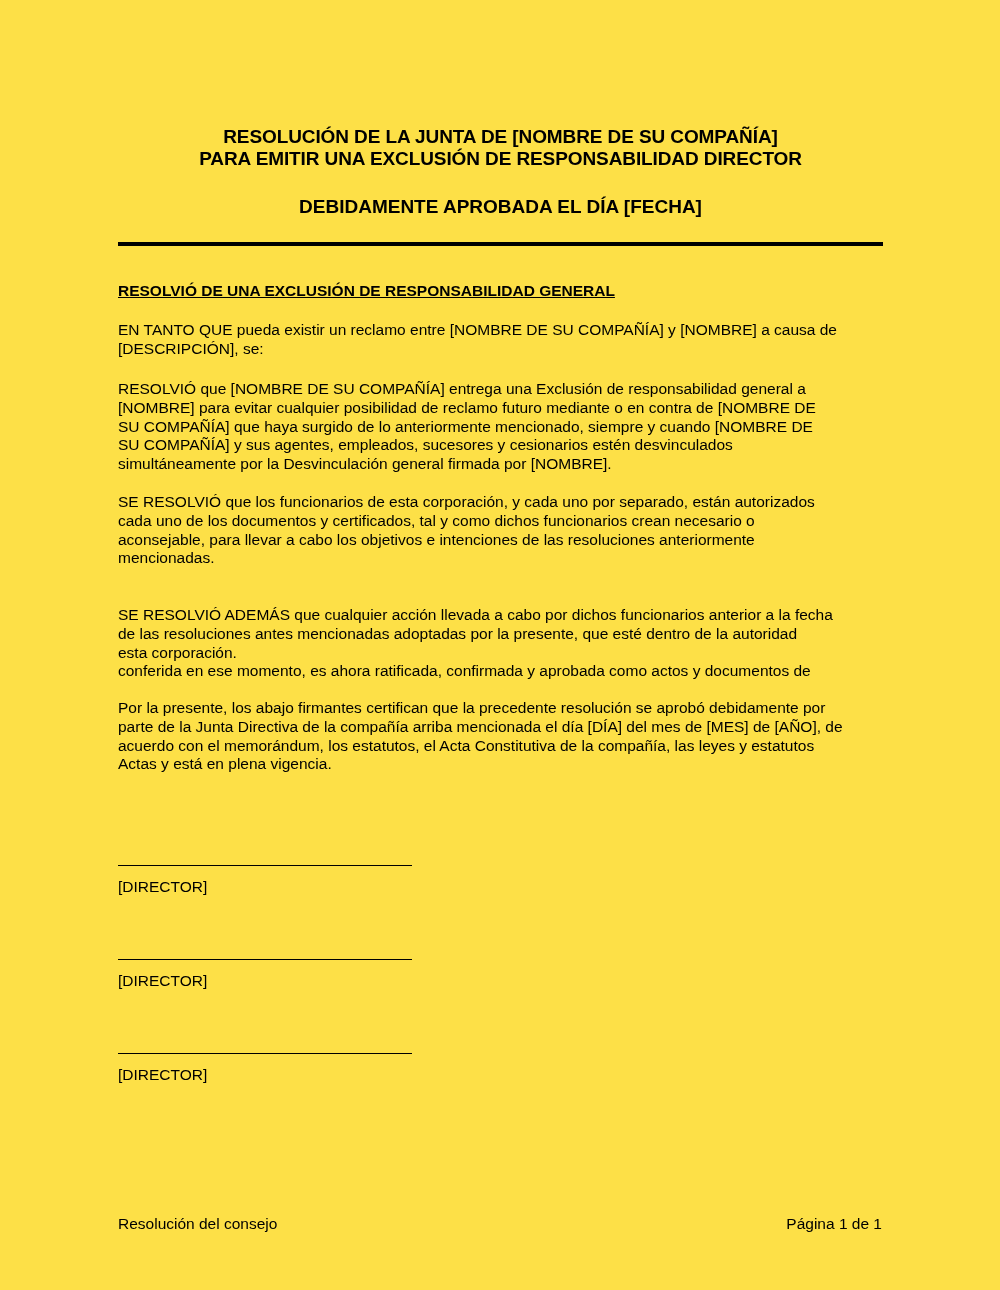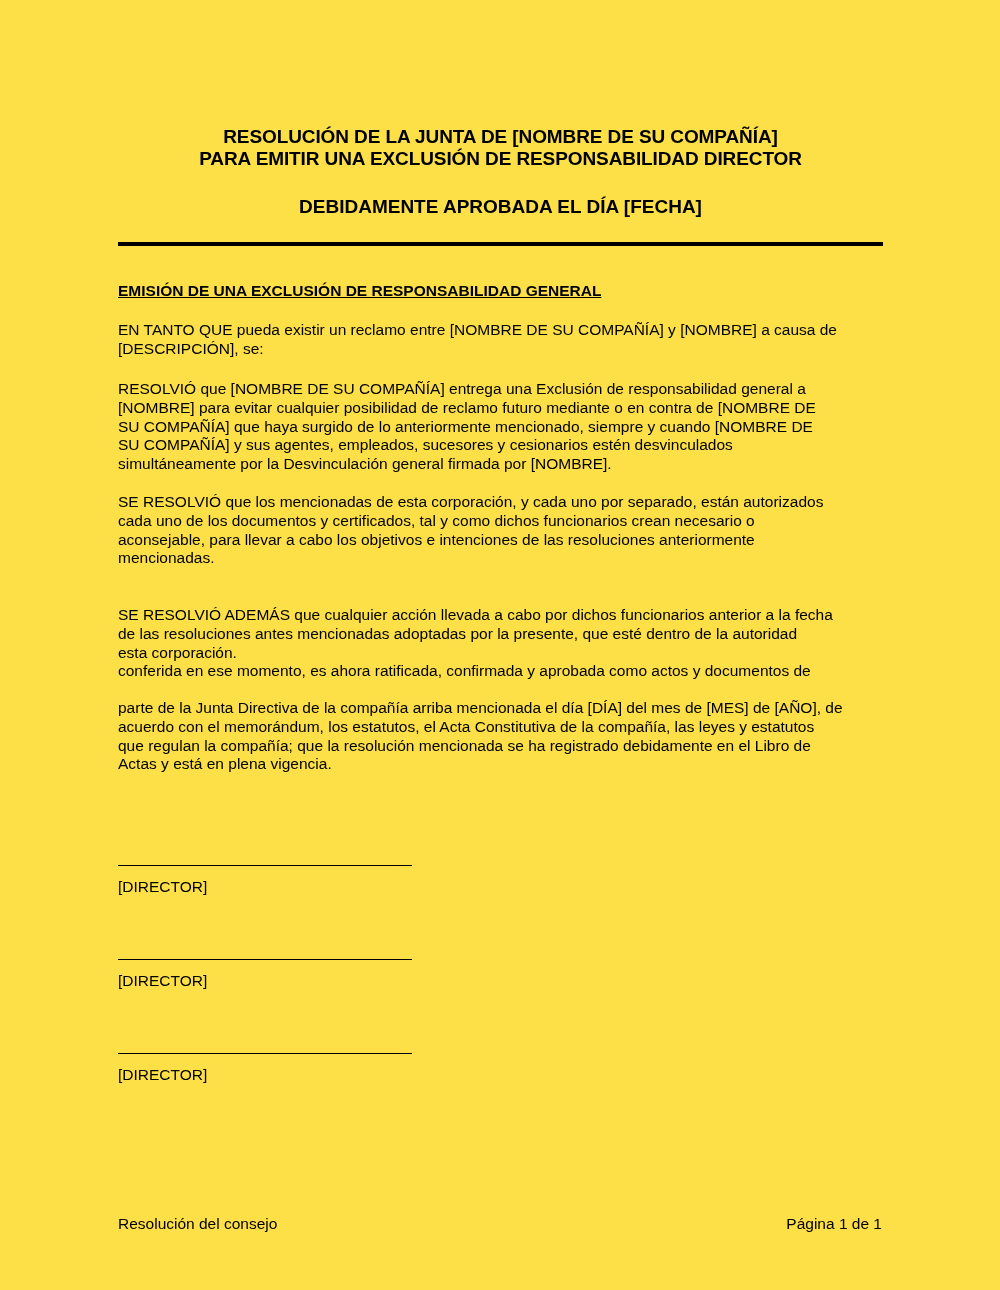--- a/index.html
+++ b/index.html
@@ -29,53 +29,53 @@
 
   <div class="title-block">
     <span class="title-line">RESOLUCIÓN DE LA JUNTA DE [NOMBRE DE SU COMPAÑÍA]</span>
     <span class="title-line">PARA EMITIR UNA EXCLUSIÓN DE RESPONSABILIDAD DIRECTOR</span>
   </div>
 
   <div class="subtitle">DEBIDAMENTE APROBADA EL DÍA [FECHA]</div>
 
   <div class="rule"></div>
 
-  <div class="section-heading">EMISIÓN DE UNA EXCLUSIÓN DE RESPONSABILIDAD GENERAL</div>
+  <div class="section-heading">RESOLVIÓ DE UNA EXCLUSIÓN DE RESPONSABILIDAD GENERAL</div>
 
   <div class="para" style="top:321px;">
     <span class="ln">EN TANTO QUE pueda existir un reclamo entre [NOMBRE DE SU COMPAÑÍA] y [NOMBRE] a causa de</span>
     <span class="ln">[DESCRIPCIÓN], se:</span>
   </div>
 
   <div class="para" style="top:380px;">
     <span class="ln">RESOLVIÓ que [NOMBRE DE SU COMPAÑÍA] entrega una Exclusión de responsabilidad general a</span>
     <span class="ln">[NOMBRE] para evitar cualquier posibilidad de reclamo futuro mediante o en contra de [NOMBRE DE</span>
     <span class="ln">SU COMPAÑÍA] que haya surgido de lo anteriormente mencionado, siempre y cuando [NOMBRE DE</span>
     <span class="ln">SU COMPAÑÍA] y sus agentes, empleados, sucesores y cesionarios estén desvinculados</span>
     <span class="ln">simultáneamente por la Desvinculación general firmada por [NOMBRE].</span>
   </div>
 
   <div class="para" style="top:493px;">
-    <span class="ln">SE RESOLVIÓ que los mencionadas de esta corporación, y cada uno por separado, están autorizados</span>
+    <span class="ln">SE RESOLVIÓ que los funcionarios de esta corporación, y cada uno por separado, están autorizados</span>
     <span class="ln">cada uno de los documentos y certificados, tal y como dichos funcionarios crean necesario o</span>
     <span class="ln">aconsejable, para llevar a cabo los objetivos e intenciones de las resoluciones anteriormente</span>
     <span class="ln">mencionadas.</span>
   </div>
 
   <div class="para" style="top:606px;">
     <span class="ln">SE RESOLVIÓ ADEMÁS que cualquier acción llevada a cabo por dichos funcionarios anterior a la fecha</span>
     <span class="ln">de las resoluciones antes mencionadas adoptadas por la presente, que esté dentro de la autoridad</span>
     <span class="ln">esta corporación.</span>
     <span class="ln">conferida en ese momento, es ahora ratificada, confirmada y aprobada como actos y documentos de</span>
   </div>
 
   <div class="para" style="top:699px;">
+    <span class="ln">Por la presente, los abajo firmantes certifican que la precedente resolución se aprobó debidamente por</span>
     <span class="ln">parte de la Junta Directiva de la compañía arriba mencionada el día [DÍA] del mes de [MES] de [AÑO], de</span>
     <span class="ln">acuerdo con el memorándum, los estatutos, el Acta Constitutiva de la compañía, las leyes y estatutos</span>
-    <span class="ln">que regulan la compañía; que la resolución mencionada se ha registrado debidamente en el Libro de</span>
     <span class="ln">Actas y está en plena vigencia.</span>
   </div>
 
   <div class="sig" style="top:865px;">
     <div class="sig-line"></div>
     <div class="sig-label">[DIRECTOR]</div>
   </div>
 
   <div class="sig" style="top:959px;">
     <div class="sig-line"></div>

